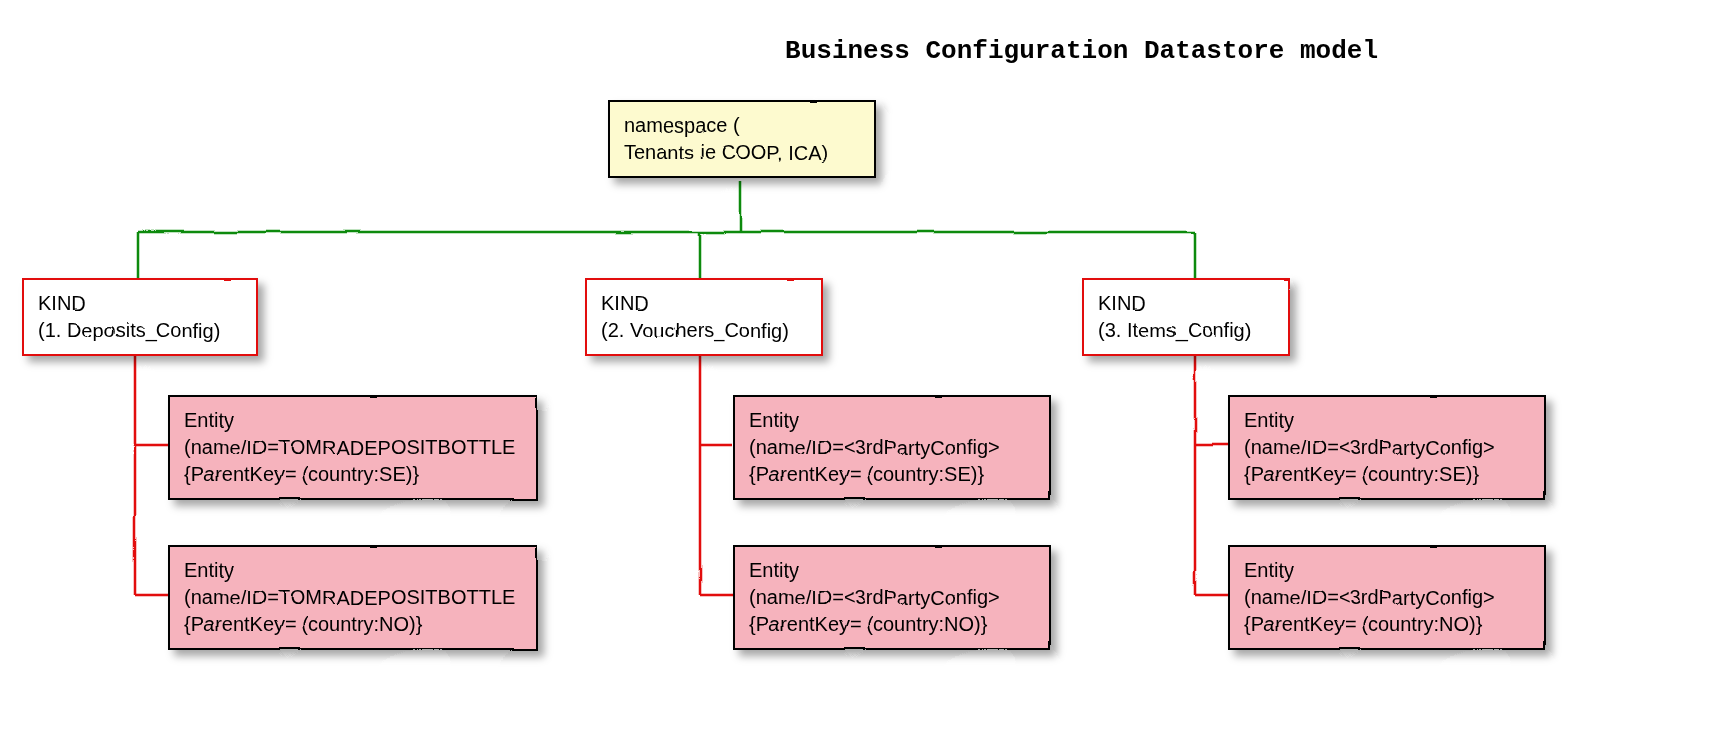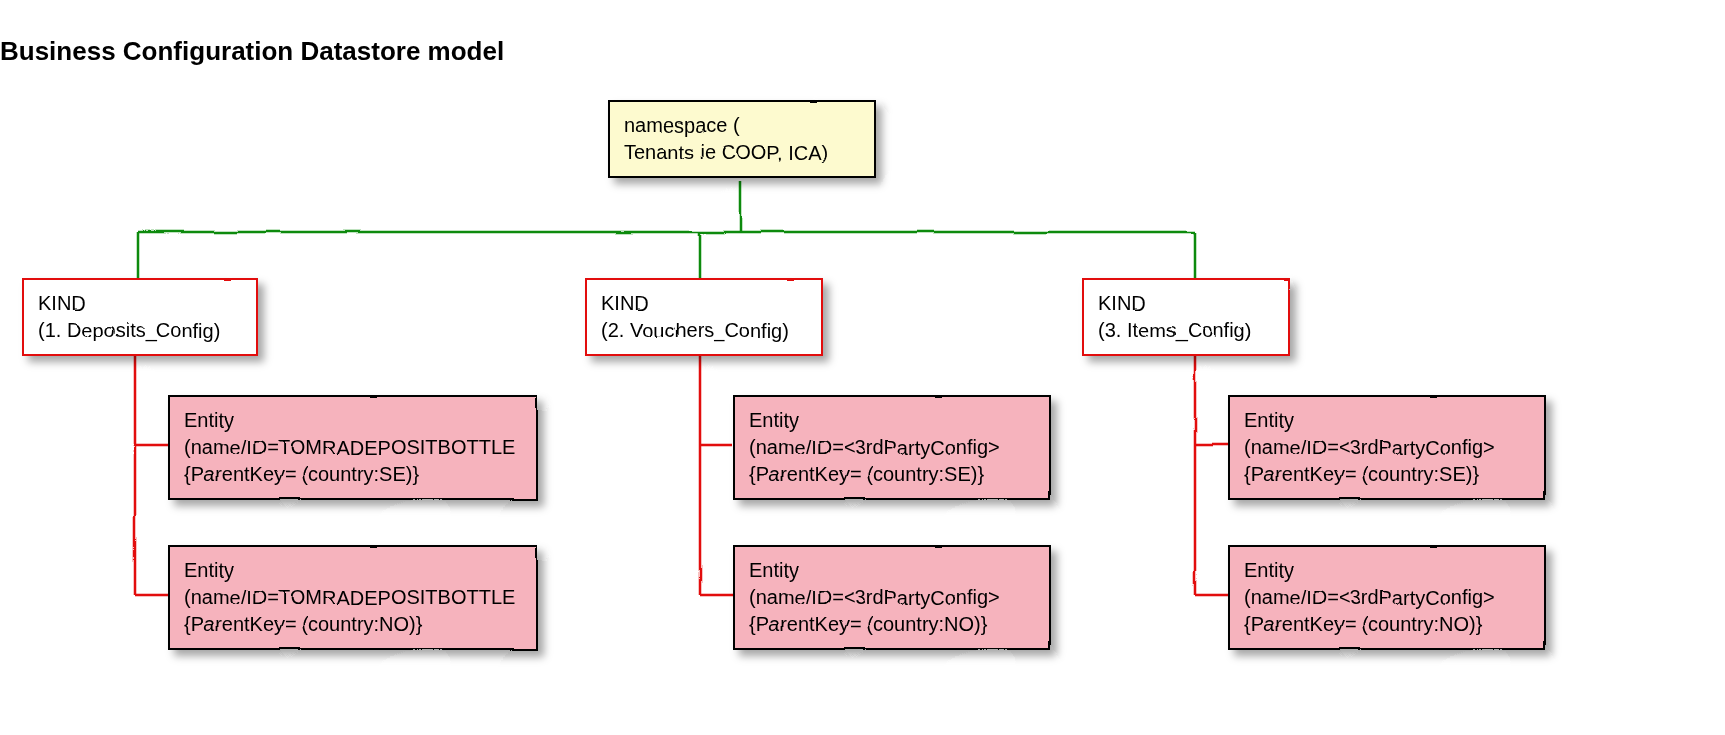--- a/index.html
+++ b/index.html
@@ -11,24 +11,25 @@
   .canvas {
     position: relative;
     width: 1725px;
     height: 735px;
   }
   .title {
     position: absolute;
     left: 0;
     width: 1378px;
     top: 36px;
-    text-align: left;
+    text-align: right;
     font-size: 26px;
     font-weight: bold;
     color: #000;
+    font-family: Liberation Mono, monospace;
   }
   .box {
     position: absolute;
     border: 2px solid #000;
     background: #fff;
     padding: 10px 14px;
     font-size: 20px;
     line-height: 1.35;
     color: #000;
     box-sizing: border-box;

